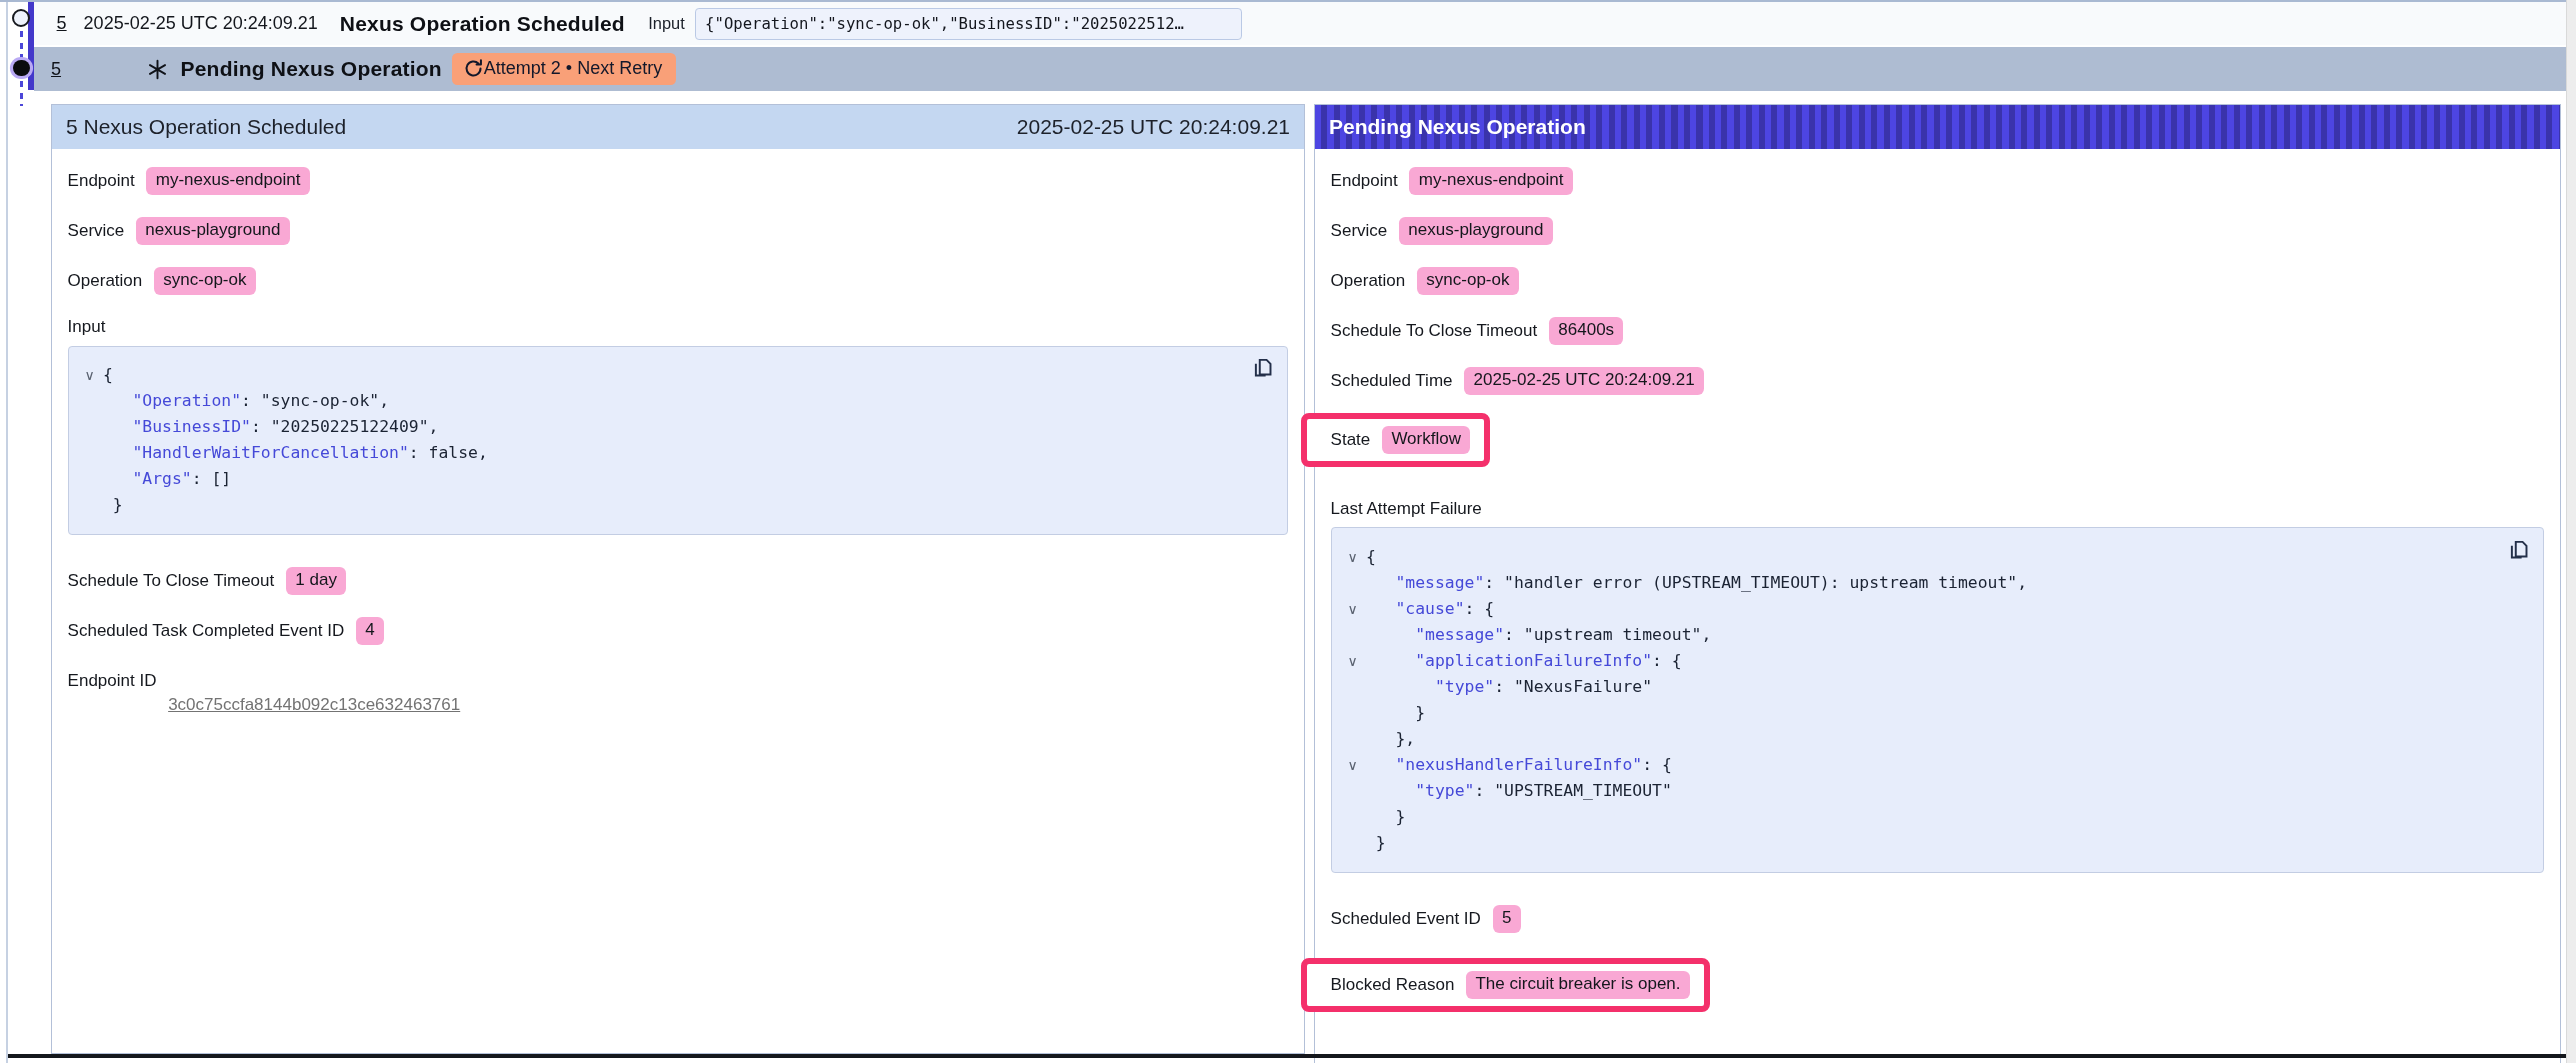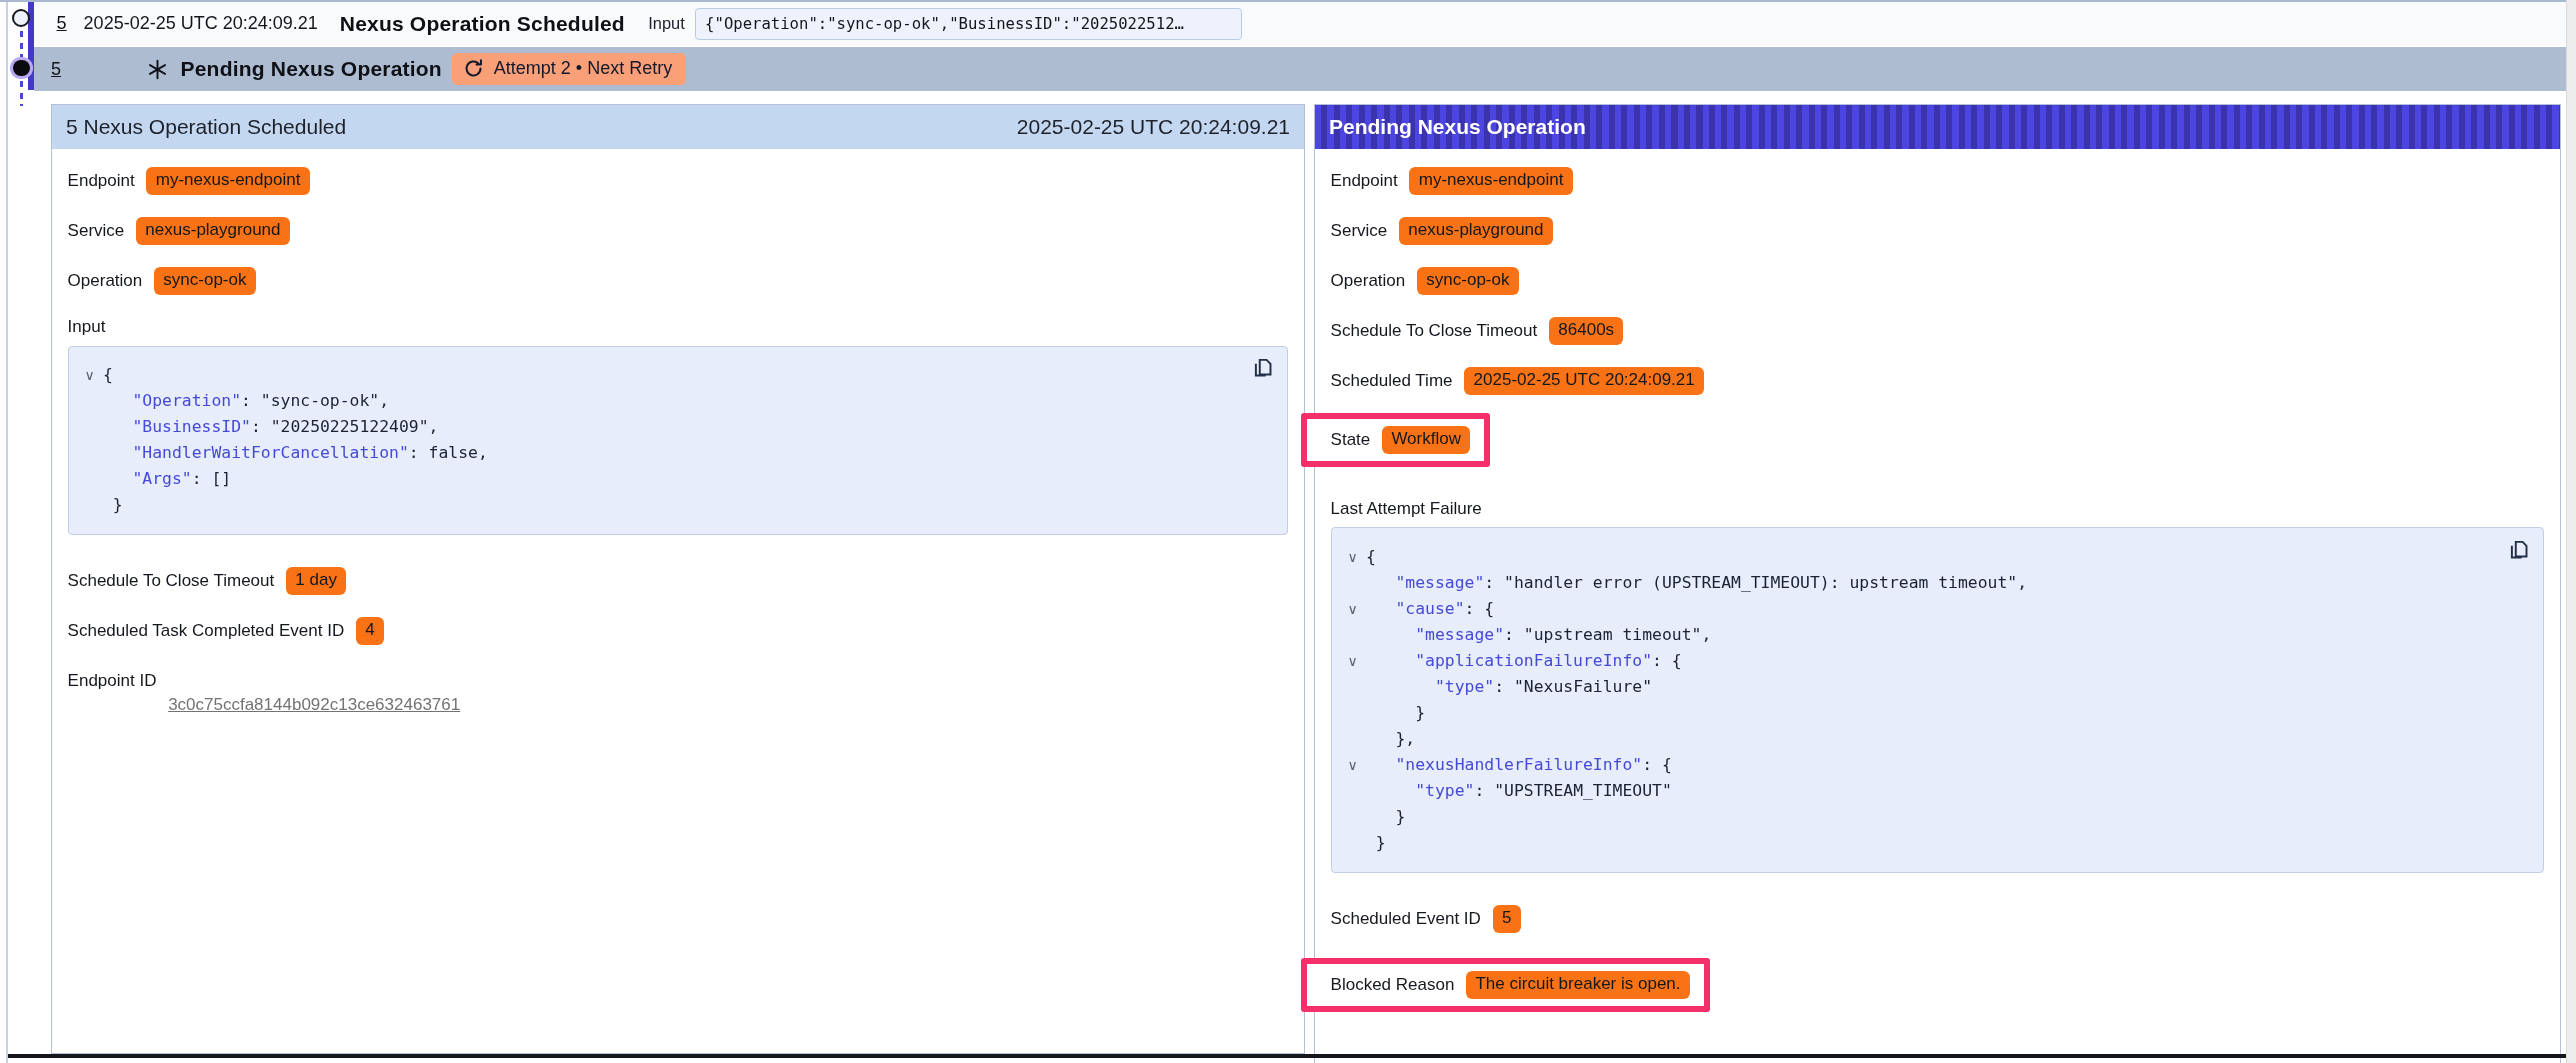--- a/index.html
+++ b/index.html
@@ -31,54 +31,54 @@
   .row2 .row-id { margin-left:17px; }
   .row-time { margin-left:17px; font-size:18px; color:#14171d; }
   .row-title { margin-left:22px; font-size:21px; font-weight:700; color:#0e1015; letter-spacing:0.2px; }
   .row-input-label { margin-left:23.4px; font-size:16.4px; color:#1b2029; }
   .row-input-preview { margin-left:10px; width:547px; height:32px; display:flex; align-items:center;
     background:#eef2fc; border:1.6px solid #bac9e5; border-radius:3.9px; padding:0 9.4px;
     font-family:"DejaVu Sans Mono", monospace; font-size:15.6px; color:#13161d;
     white-space:nowrap; overflow:hidden; cursor:pointer; }
   .asterisk-wrap { margin-left:86px; display:inline-flex; }
   .row2 .row-title { margin-left:12.5px; }
-  .attempt-badge { margin-left:10px; display:inline-flex; align-items:flex-start; gap:10px;
+  .attempt-badge { margin-left:10px; display:inline-flex; align-items:flex-start; 
     background:#f9a078; border-radius:5.5px; padding:5.5px 14px 6.2px 11px;
     font-size:18px; color:#13182b; }
   
   .panel { position:absolute; background:#ffffff; border:1.6px solid #b3c0d8; }
   .left-panel  { left:51px;  top:104px; width:1254px; height:950px; }
   .right-panel { left:1314px; top:104px; width:1247px; height:961px; border-bottom:none; }
   .panel-header { height:44px; display:flex; align-items:center; justify-content:space-between;
     padding:0 14px; font-size:21px; }
   .left-panel .panel-header { background:#c4d7f1; color:#1d212a; font-weight:500; }
   .left-panel .panel-header .hdr-time { font-weight:400; }
   .right-panel .panel-header {
     background:repeating-linear-gradient(90deg,#4d45e2 0 6.2px,#3a33ab 6.2px 12.5px);
     color:#ffffff; font-weight:600; }
   .panel-body { padding:17px 15.6px 0 15.6px; position:relative; }
   .field-row { display:flex; align-items:center; gap:11.7px; height:30px; margin-bottom:20px; font-size:17px; }
   .field-label { color:#15181e; }
-  .badge { background:#f97316; color:#14171c; border-radius:6.2px; padding:3.1px 9.4px 4.7px; white-space:nowrap; }
+  .badge { background:#f9a8d4; color:#14171c; border-radius:6.2px; padding:3.1px 9.4px 4.7px; white-space:nowrap; }
   .link-value { color:#737373; text-decoration:underline; cursor:pointer;margin-top:48px; }
   .section-label { font-size:17px; color:#15181e; margin:17px 0 0; line-height:22px; }
   
   .codeblock { position:relative; background:#e7edfb; border:1.6px solid #c3cde3; border-radius:3.9px;
     padding:15.6px 47px 15.6px 7.8px; margin-top:7.8px;
     font-family:"DejaVu Sans Mono", monospace; font-size:16.4px; line-height:26px; color:#1b2333; }
   .codeblock.mb { margin-bottom:31px; }
   .code-line { white-space:pre; }
   .chev { display:inline-block; width:26.5px; text-align:center; color:#5a6270; font-size:14px;
     font-family:"DejaVu Sans", sans-serif; cursor:pointer; }
   .jk { color:#4549d8; }
   .copy-btn { position:absolute; top:9.4px; right:11px; width:26.5px; height:26.5px; background:none; border:none;
     cursor:pointer; }
   
   .pink-row { position:relative; z-index:5; display:inline-flex; align-items:center; gap:11.7px;
-    border:6.2px solid #f4306b; background:#ffffff; border-radius:3px;
+    border:6.2px solid #f4306b; background:#ffffff; border-radius:8px;
     padding:7px 14px 7px 24px; margin:-3.1px 8px 14px -30px; font-size:17px; }
   .pink-row.blocked { margin-top:4.7px; }
   
   .scrollbar-track { position:absolute; right:0; top:0; bottom:0; width:10px; background:#ededed;
     border-left:0.8px solid #d9d9d9; z-index:6; }
 </style>
 </head>
 <body>
 
 <div class="screen">

